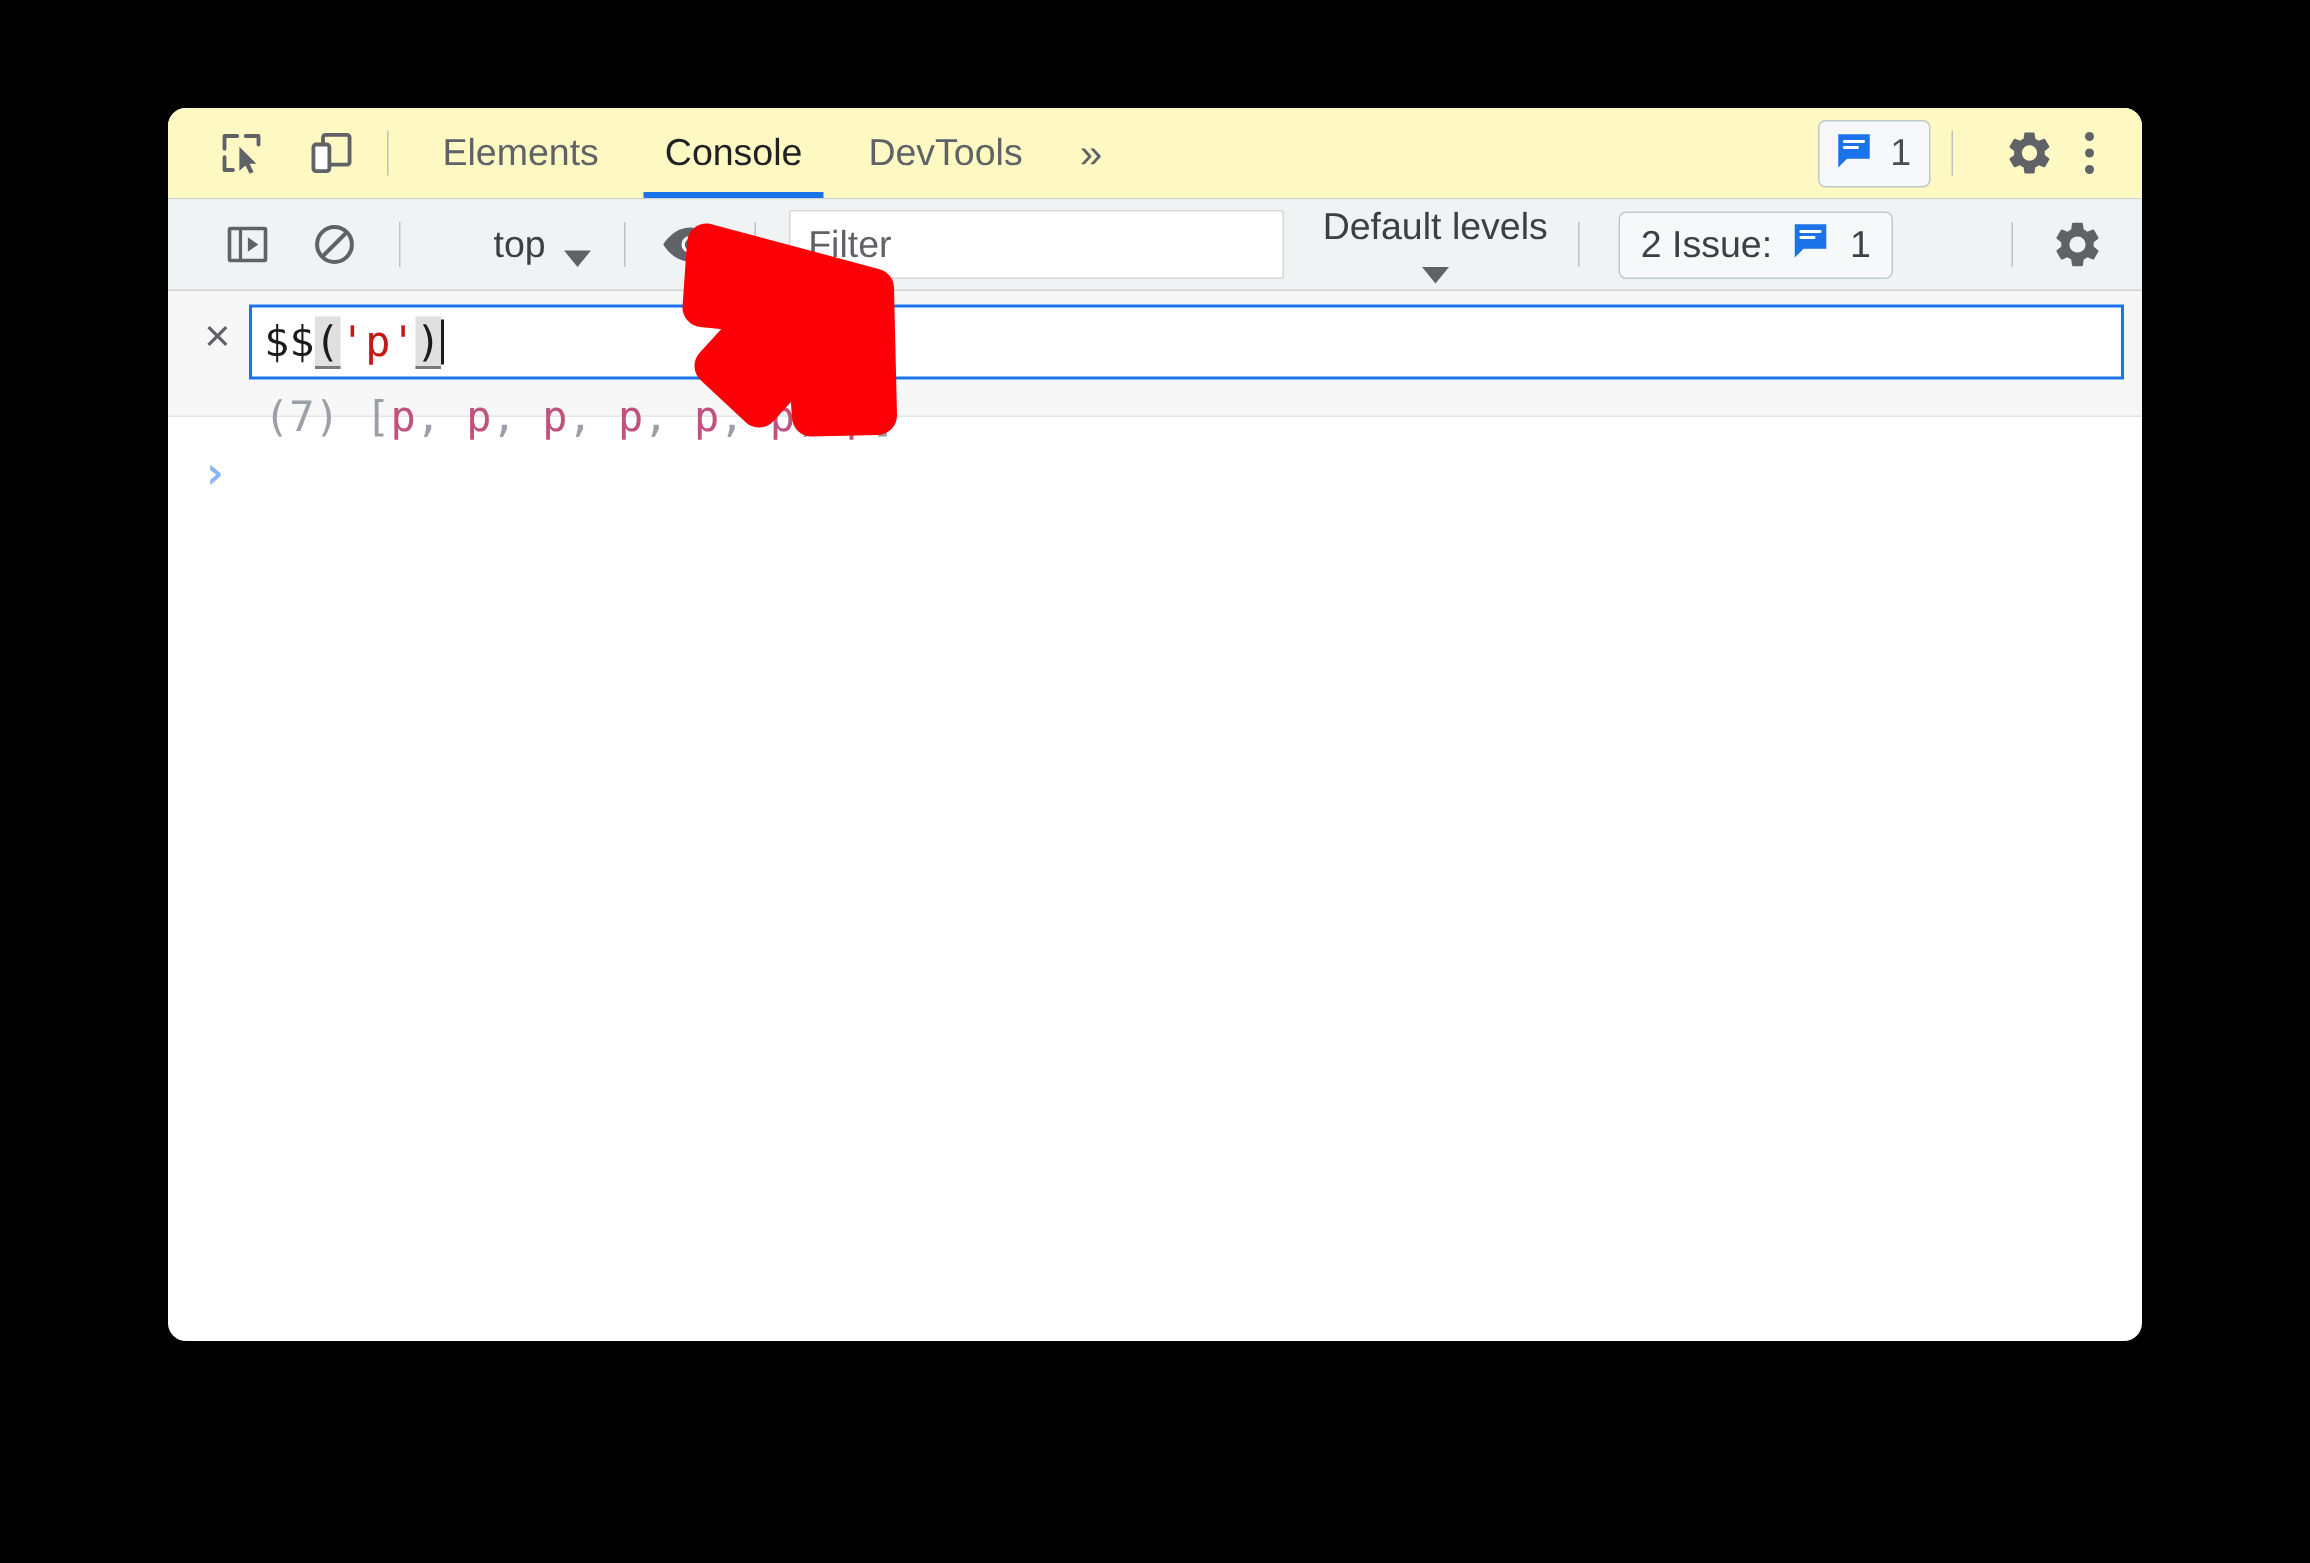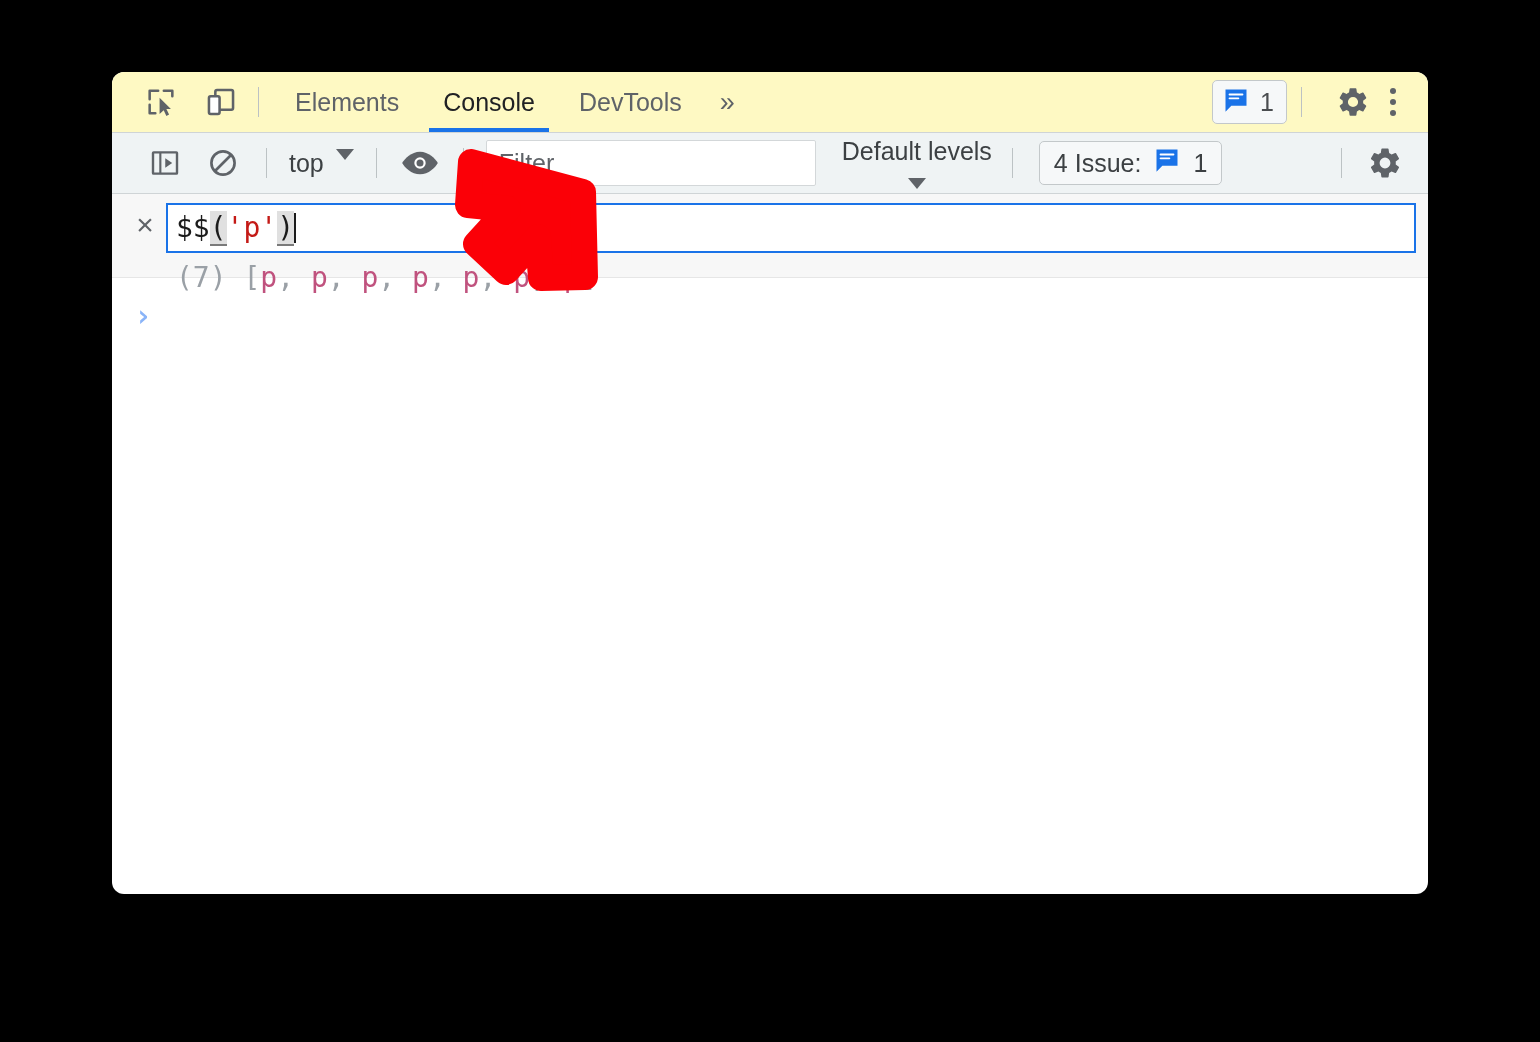--- a/index.html
+++ b/index.html
@@ -181,25 +181,26 @@
   }
   .ct-icon:first-child { margin-left: 16px; }
   .ct-sep {
     width: 1px;
     height: 30px;
     background: #bcc2c4;
     margin: 0 14px;
   }
   .ctx-select {
     display: flex;
-    align-items: flex-start;
+    align-items: flex-end;
     gap: 12px;
     font-size: 25px;
     color: #3c4043;
     padding: 0 8px;
+    margin-left: 40px;
   }
   .caret {
     width: 0;
     height: 0;
     border-left: 9px solid transparent;
     border-right: 9px solid transparent;
     border-top: 11px solid #5f6368;
   }
   .filter-input {
     flex: 0 0 auto;
@@ -440,21 +441,21 @@
       </div>
 
       <div class="levels-select">
         <span>Default levels</span>
         <span class="caret"></span>
       </div>
 
       <div class="ct-sep"></div>
 
       <div class="issue-bar">
-        <span>4 Issue:</span>
+        <span>2 Issue:</span>
         <span>
           <svg width="28" height="28" viewBox="0 0 24 24">
             <path d="M3 3h18v14H8l-5 5z" fill="#1a73e8"></path>
             <path d="M6.5 7.2h11M6.5 10.6h7.5" stroke="#ffffff" stroke-width="1.7" stroke-linecap="round"></path>
           </svg>
         </span>
         <span>1</span>
       </div>
 
       <div class="ct-right">

